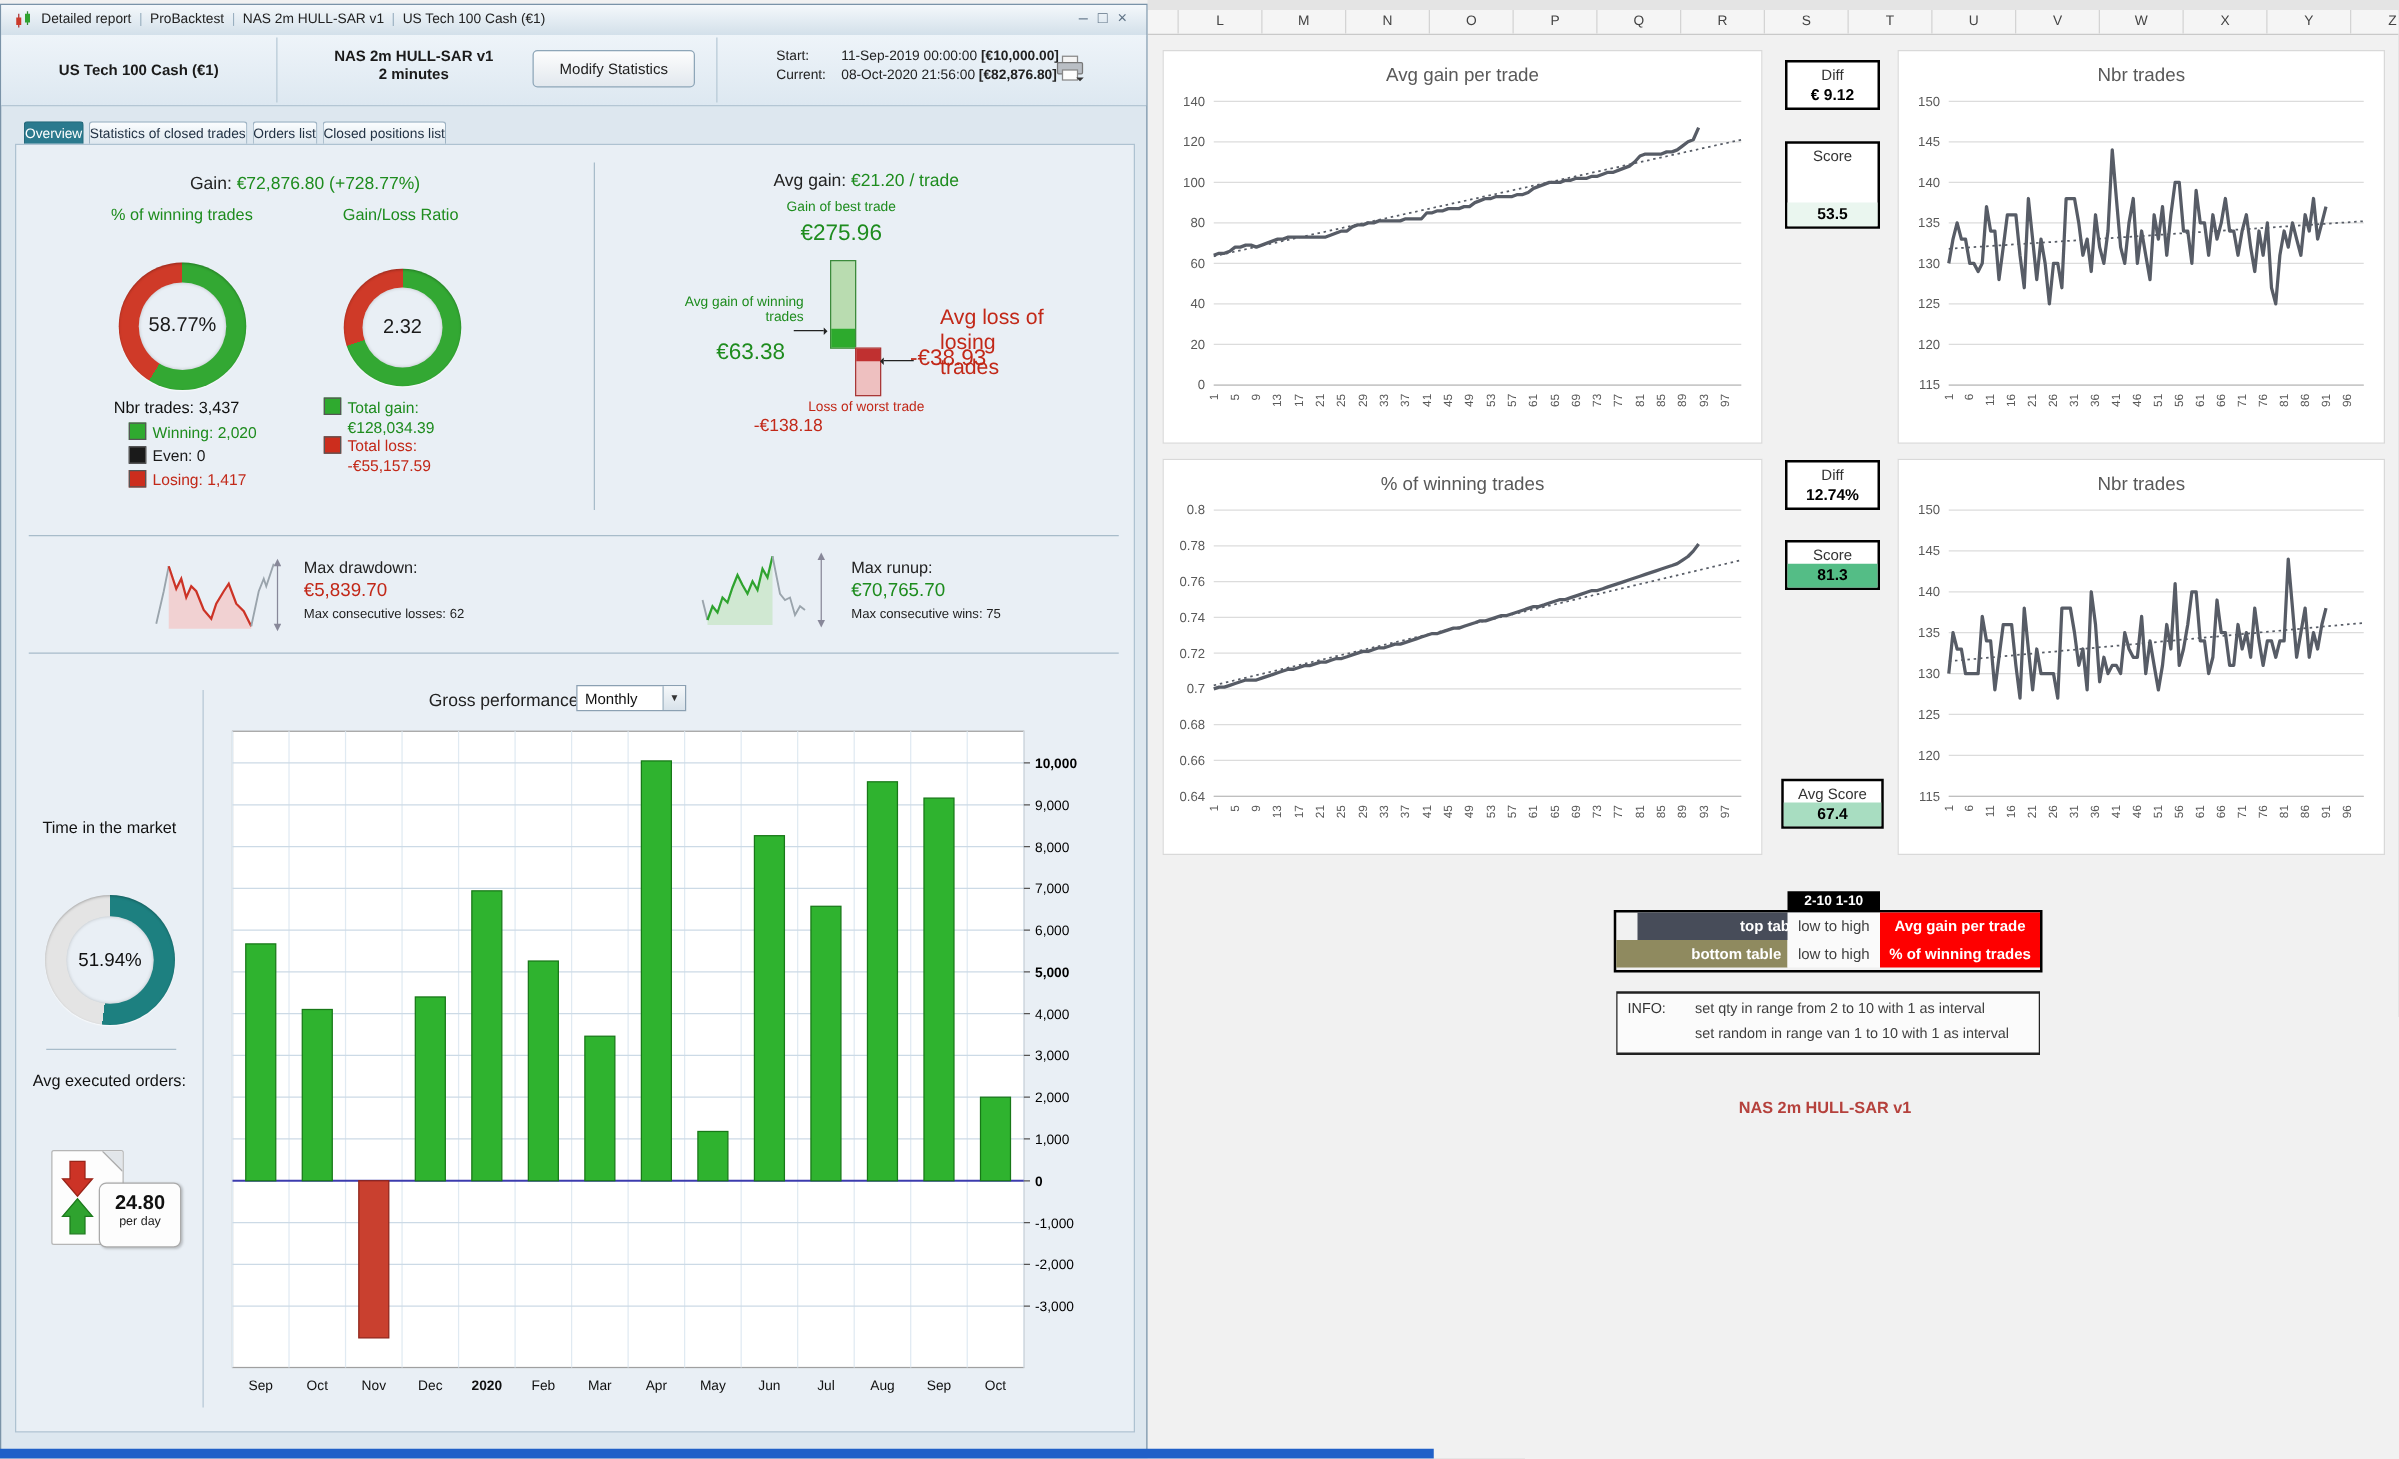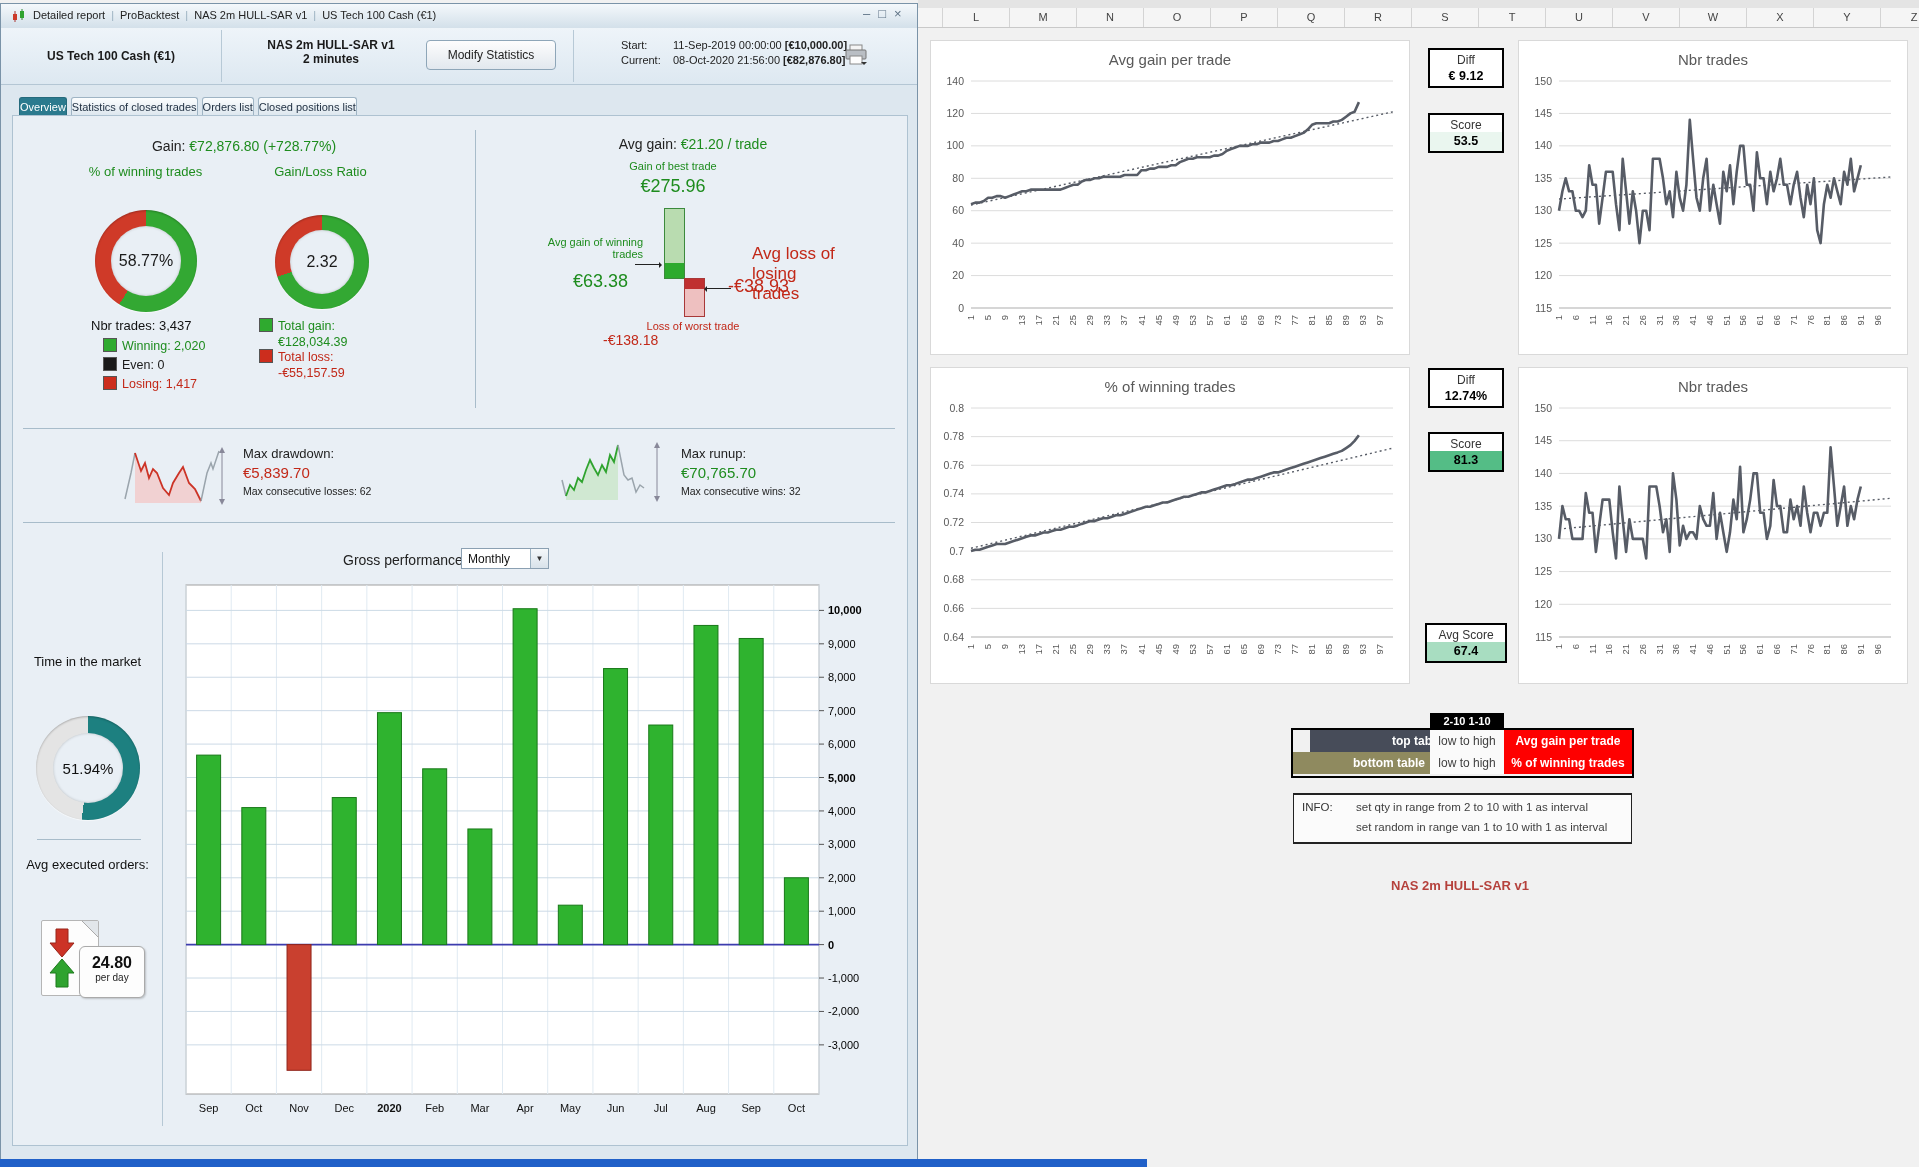--- a/index.html
+++ b/index.html
@@ -257,21 +257,21 @@
           <line class="tl" x1="40" y1="161.04285714285714" x2="372" y2="130.29142857142864"></line>
           <polyline class="sl" points="40.0,170.9 43.4,138.1 46.7,151.2 50.1,151.2 53.4,170.9 56.8,170.9 60.1,170.9 63.5,170.9 66.8,125.1 70.2,144.7 73.5,144.7 76.9,183.9 80.2,157.8 83.6,131.6 86.9,131.6 90.3,131.6 93.7,164.3 97.0,190.5 100.4,118.5 103.7,151.2 107.1,183.9 110.4,151.2 113.8,170.9 117.1,170.9 120.5,170.9 123.8,170.9 127.2,190.5 130.5,118.5 133.9,118.5 137.3,118.5 140.6,138.1 144.0,164.3 147.3,151.2 150.7,183.9 154.0,105.4 157.4,131.6 160.7,177.4 164.1,157.8 167.4,170.9 170.8,164.3 174.1,164.3 177.5,170.9 180.8,138.1 184.2,151.2 187.6,157.8 190.9,157.8 194.3,125.1 197.6,170.9 201.0,144.7 204.3,164.3 207.7,183.9 211.0,164.3 214.4,131.6 217.7,151.2 221.1,98.9 224.4,164.3 227.8,151.2 231.2,131.6 234.5,105.4 237.9,105.4 241.2,144.7 244.6,144.7 247.9,170.9 251.3,157.8 254.6,112.0 258.0,138.1 261.3,138.1 264.7,164.3 268.0,164.3 271.4,131.6 274.7,151.2 278.1,138.1 281.5,157.8 284.8,118.5 288.2,144.7 291.5,164.3 294.9,144.7 298.2,144.7 301.6,157.8 304.9,144.7 308.3,144.7 311.6,79.3 315.0,118.5 318.3,157.8 321.7,138.1 325.1,118.5 328.4,157.8 331.8,138.1 335.1,151.2 338.5,131.6 341.8,118.5"></polyline>
         </svg></div>
 
     <div class="abs kpibox" style="left:510px;top:48px;width:72px;">
       <div class="kl">Diff</div>
       <div class="kv">€ 9.12</div>
     </div>
     <div class="abs kpibox" style="left:510px;top:113px;width:72px;">
       <div class="kl">Score</div>
-      <div class="kv" style="background: rgb(234, 246, 239);">53.5</div>
+      <div class="kv" style="background: rgb(234, 246, 239); margin-top: 30px;">53.5</div>
     </div>
     <div class="abs kpibox" style="left:510px;top:368px;width:72px;">
       <div class="kl">Diff</div>
       <div class="kv">12.74%</div>
     </div>
     <div class="abs kpibox" style="left:510px;top:432px;width:72px;">
       <div class="kl">Score</div>
       <div class="kv" style="background: rgb(84, 189, 134);">81.3</div>
     </div>
     <div class="abs kpibox" style="left:507px;top:623px;width:78px;">
@@ -431,21 +431,21 @@
           <polygon points="5,56 9,45 13,50 17,38 21,42 25,30 29,20 33,28 37,35 41,25 45,32 49,15 53,22 57,5 57,60 5,60" fill="#c9e6c9" opacity="0.8"></polygon>
           <polyline points="5,56 9,45 13,50 17,38 21,42 25,30 29,20 33,28 37,35 41,25 45,32 49,15 53,22 57,5" fill="none" stroke="#2fa32f" stroke-width="1.8"></polyline>
           <polyline points="57,5 63,35 67,40 71,38 75,52 79,45 83,48" fill="none" stroke="#9aa4ac" stroke-width="1.5"></polyline>
           <line x1="96" y1="6" x2="96" y2="58" stroke="#889" stroke-width="1"></line>
           <polygon points="96,2 93,8 99,8" fill="#889"></polygon>
             <polygon points="96,62 93,56 99,56" fill="#889"></polygon>
         </svg>
       </div>
       <div class="abs" style="left:668px;top:330px;font-size:13px;color:#222;">Max runup:</div>
       <div class="abs grn" style="left:668px;top:348px;font-size:15px;">€70,765.70</div>
-      <div class="abs" style="left:668px;top:369px;font-size:10.5px;color:#222;">Max consecutive wins: 32</div>
+      <div class="abs" style="left:668px;top:369px;font-size:10.5px;color:#222;">Max consecutive wins: 75</div>
 
       <div class="hr abs" style="left:10px;top:406px;width:872px;"></div>
 
       <div class="abs" style="left:330px;top:436px;font-size:14px;color:#222;">Gross performance</div>
       <div class="abs" style="left:448px;top:432px;width:88px;height:21px;background:#fff;border:1px solid #8ba0b2;font-size:12px;color:#111;line-height:21px;padding-left:6px;box-sizing:border-box;">
         <span>Monthly</span>
         <span style="position:absolute;right:0;top:0;width:17px;height:100%;background:linear-gradient(#f5f8fa,#d8e2ea);border-left:1px solid #9ab0c0;text-align:center;font-size:8px;line-height:20px;color:#333;">▼</span>
       </div>
 
       <div class="abs" style="left:149px;top:436px;width:1px;height:574px;background:#b6c8d5;"></div>

